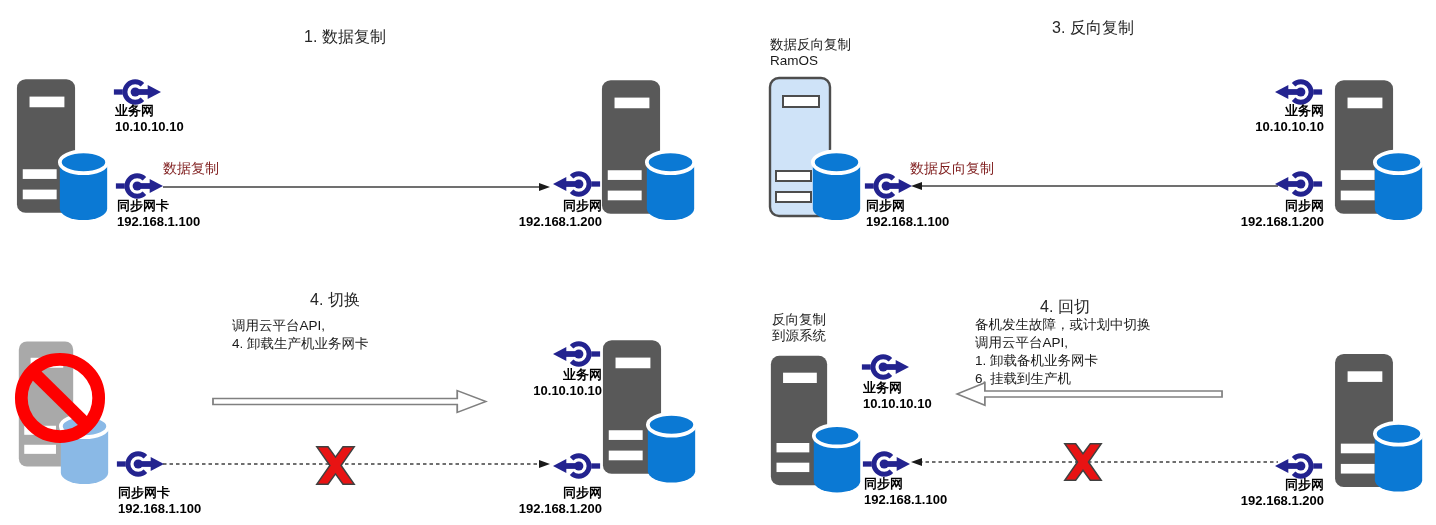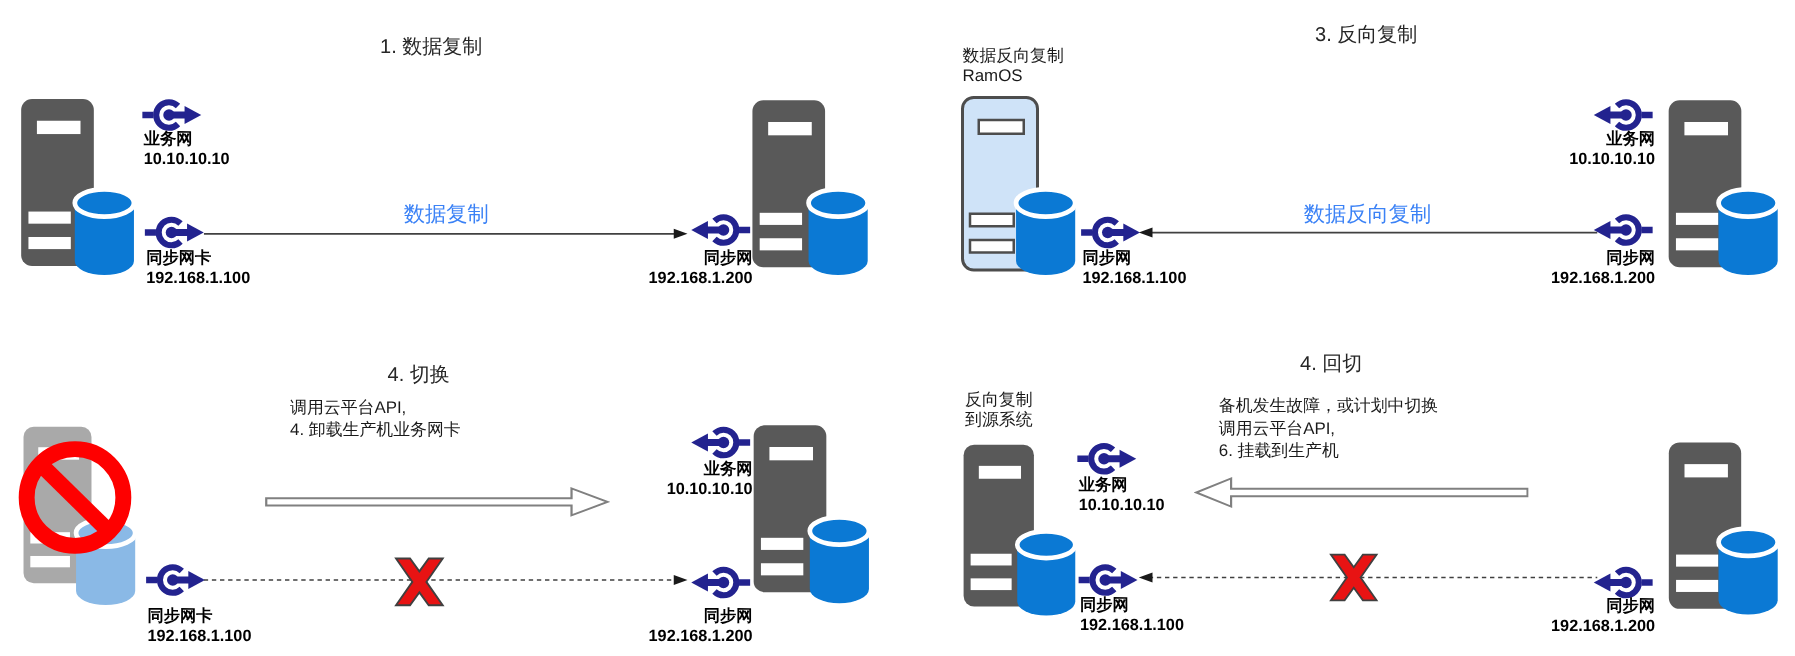--- a/index.html
+++ b/index.html
@@ -2,21 +2,21 @@
 <html><head>
 <meta charset="utf-8">
 <style>
   html,body{margin:0;padding:0;background:#fff;}
   #canvas{
     position:relative;width:1436px;height:525px;background:#ffffff;
     font-family:"Liberation Sans","DejaVu Sans",sans-serif;color:#000;overflow:hidden;
   }
   .abs{position:absolute;}
   .title{font-size:16px;color:#262626;text-align:center;width:180px;}
-  .flowlabel{font-size:17px;color:#3b82f6;text-align:center;}
+  .flowlabel{font-size:14px;color:#7f1d1d;}
   .niclabel{font-size:13px;line-height:16px;color:#000;white-space:nowrap;font-weight:bold;}
   .ra{text-align:right;width:115px;}
   .note{font-size:13.5px;line-height:18px;color:#1a1a1a;white-space:nowrap;}
   .srcnote{font-size:13.5px;line-height:16px;color:#1a1a1a;white-space:nowrap;}
   .mirror{transform:scaleX(-1);}
   .server-dark{color:#595959;}
   .server-gray{color:#a9a9a9;}
   .db-blue{color:#0b79d4;}
   .db-faded{color:#8ab9e6;}
   .nic{color:#23238f;}
@@ -261,30 +261,31 @@
     <svg width="62" height="140">
         <use href="#sym-server" xlink:href="#sym-server"></use>
       </svg>
     </span>
   <span class="abs db-blue" style="left:645px;top:411px;">
     <svg width="53" height="75">
         <use href="#sym-db" xlink:href="#sym-db"></use>
       </svg>
     </span>
 
-  <div class="abs title" style="left:975px;top:281px;">4. 回切</div>
+  <div class="abs title" style="left:975px;top:297px;">4. 回切</div>
 
   <div class="abs srcnote" style="left:772px;top:312px;">
     <div>反向复制</div>
     <div>到源系统</div>
   </div>
 
   <div class="abs note" style="left:975px;top:316px;">
     <div>备机发生故障，或计划中切换</div>
     <div>调用云平台API,</div>
+    <div>1. 卸载备机业务网卡</div>
     <div>6. 挂载到生产机</div>
   </div>
 
   <svg class="abs mirror" style="left:955px;top:381px;" width="268" height="26">
     <use href="#sym-block-arrow" xlink:href="#sym-block-arrow" width="268" height="26"></use>
   </svg>
 
   <span class="abs server-dark" style="left:769px;top:352px;">
     <svg width="60" height="137">
         <use href="#sym-server" xlink:href="#sym-server"></use>

